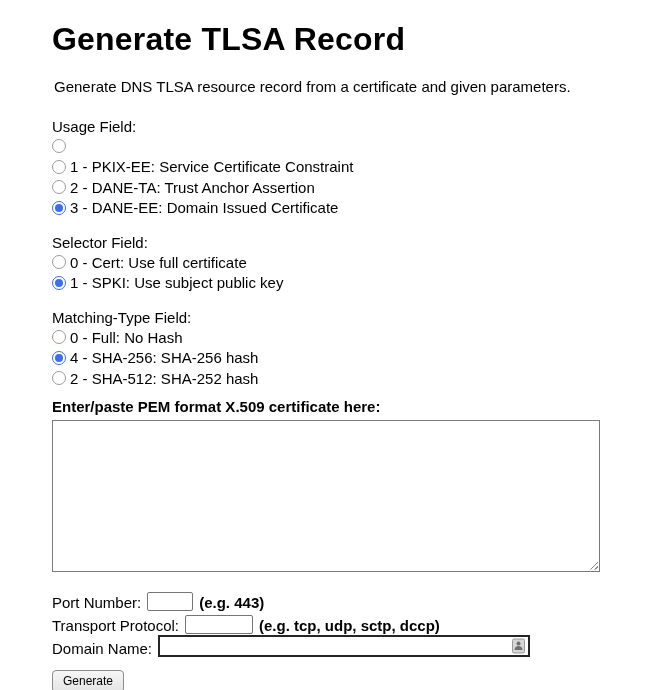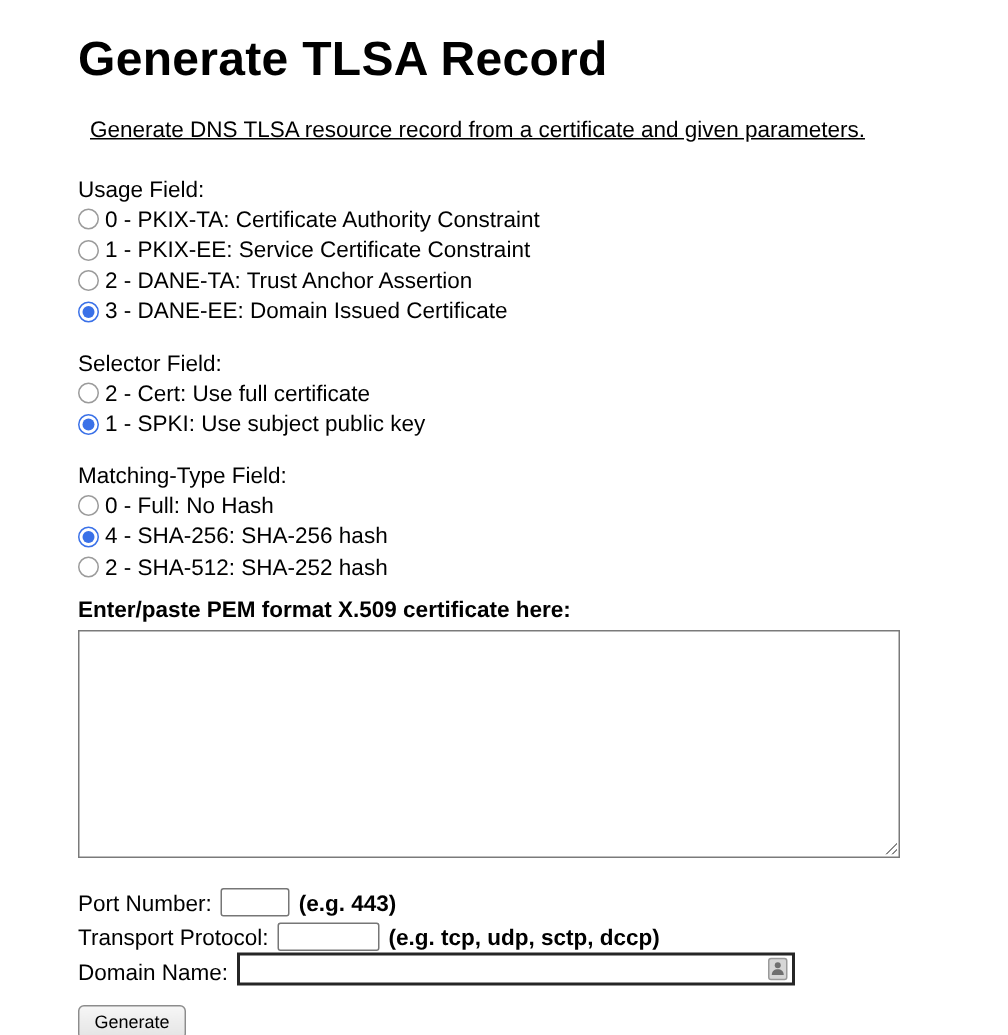--- a/index.html
+++ b/index.html
@@ -12,21 +12,21 @@
     font-size: 15px;
     padding: 21px 20px 0 52px;
     overflow: hidden;
   }
   h1.page-title {
     font-size: 32px;
     font-weight: bold;
     margin: 0 0 20px 0;
     letter-spacing: 0.2px;
   }
-  p.desc { margin: 0 0 23px 8px; text-decoration: underline; }
+  p.desc { margin: 0 0 23px 2px; }
 
   .group { margin-top: 16px; }
   .group:first-of-type { margin-top: 0; }
   .ghead { font-weight: normal; height: 18px; line-height: 18px; }
   .opt { display: flex; align-items: center; height: 20.5px; cursor: default; }
   .radio {
     width: 14px; height: 14px;
     border-radius: 50%;
     border: 1px solid #9b9b9b;
     background: #ffffff;
@@ -116,41 +116,40 @@
 </head>
 <body>
 
 <h1 class="page-title">Generate TLSA Record</h1>
 <p class="desc">Generate DNS TLSA resource record from a certificate and given parameters.</p>
 
 <div class="group">
   <div class="ghead">Usage Field:</div>
   <div class="opt">
     <span class="radio"></span>
-    <span>0 - PKIX-TA: Certificate Authority Constraint</span>
   </div>
   <div class="opt">
     <span class="radio"></span>
     <span>1 - PKIX-EE: Service Certificate Constraint</span>
   </div>
   <div class="opt">
     <span class="radio"></span>
     <span>2 - DANE-TA: Trust Anchor Assertion</span>
   </div>
   <div class="opt">
     <span class="radio checked"></span>
     <span>3 - DANE-EE: Domain Issued Certificate</span>
   </div>
 </div>
 
 <div class="group">
   <div class="ghead">Selector Field:</div>
   <div class="opt">
     <span class="radio"></span>
-    <span>2 - Cert: Use full certificate</span>
+    <span>0 - Cert: Use full certificate</span>
   </div>
   <div class="opt">
     <span class="radio checked"></span>
     <span>1 - SPKI: Use subject public key</span>
   </div>
 </div>
 
 <div class="group">
   <div class="ghead">Matching-Type Field:</div>
   <div class="opt">

